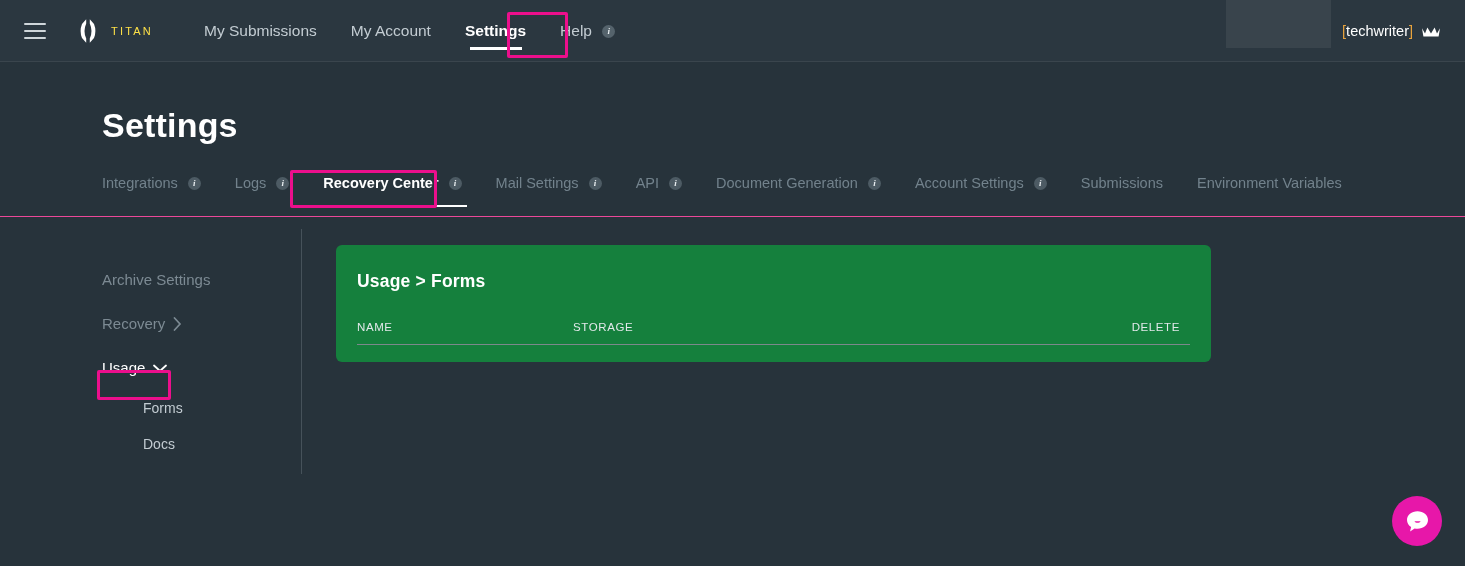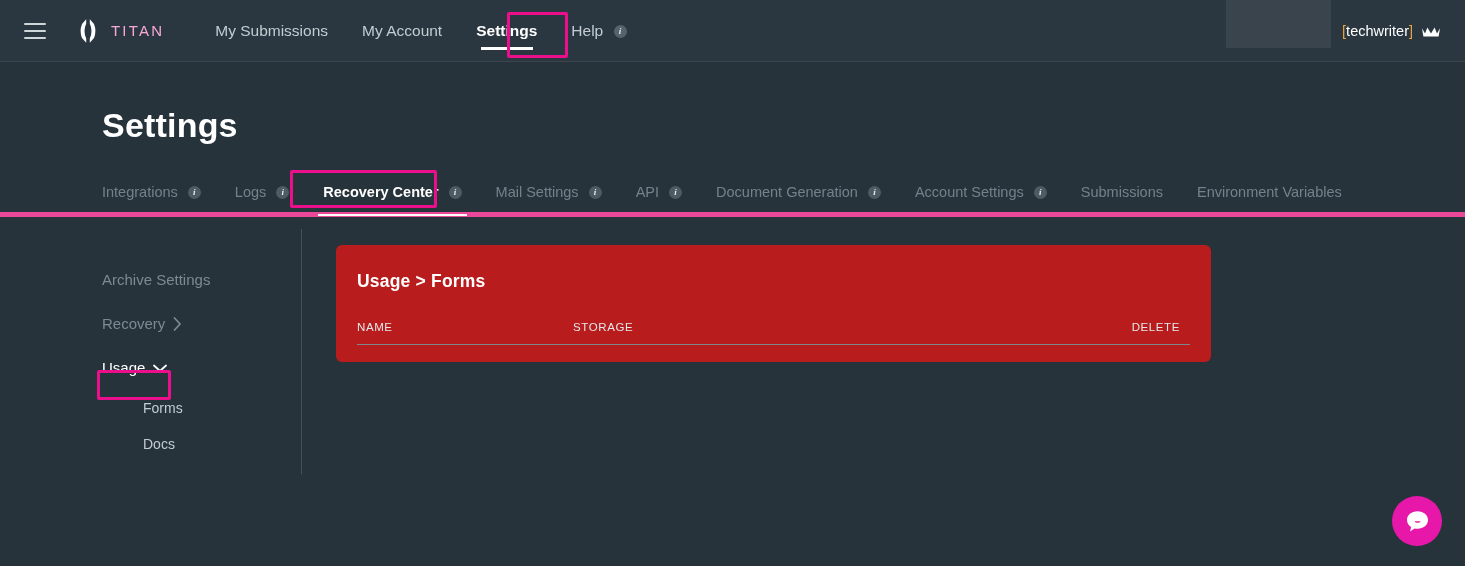--- a/index.html
+++ b/index.html
@@ -42,22 +42,22 @@
 
   .brand {
     display: flex;
     align-items: center;
     gap: 9px;
     margin-right: 34px;
     cursor: pointer;
   }
   .brand-mark { width: 28px; height: 28px; display: block; }
   .brand-name {
-    color: #f9a8d4;
-    font-size: 15px;
+    color: #fde047;
+    font-size: 11px;
     letter-spacing: 2.2px;
     font-weight: 400;
   }
 
   .navlinks {
     display: flex;
     align-items: center;
     gap: 0px;
   }
   .navlink {
@@ -139,22 +139,22 @@
     font-weight: bold;
     letter-spacing: 0.2px;
   }
 
   .tabstrip {
     position: relative;
     margin-top: 26px;
     padding-left: 102px;
     height: 46px;
     display: flex;
-    align-items: center;
-    border-bottom: 5px solid #ec4899;
+    align-items: flex-start;
+    border-bottom: 1px solid #ec4899;
   }
   .tab {
     color: #72828c;
     font-size: 14.5px;
     line-height: 24px;
     padding: 0 17px;
     cursor: pointer;
     white-space: nowrap;
     position: relative;
   }
@@ -210,21 +210,21 @@
     top: 12px;
     width: 1px;
     height: 245px;
     background: #46525a;
   }
 
   
   .card {
     margin-left: 35px;
     width: 875px;
-    background: #b91c1c;
+    background: #15803d;
     border-radius: 6px;
     padding: 26px 21px 0 21px;
     height: 117px;
   }
   .card-title {
     color: #ffffff;
     font-size: 17.5px;
     font-weight: bold;
     letter-spacing: 0.2px;
   }

